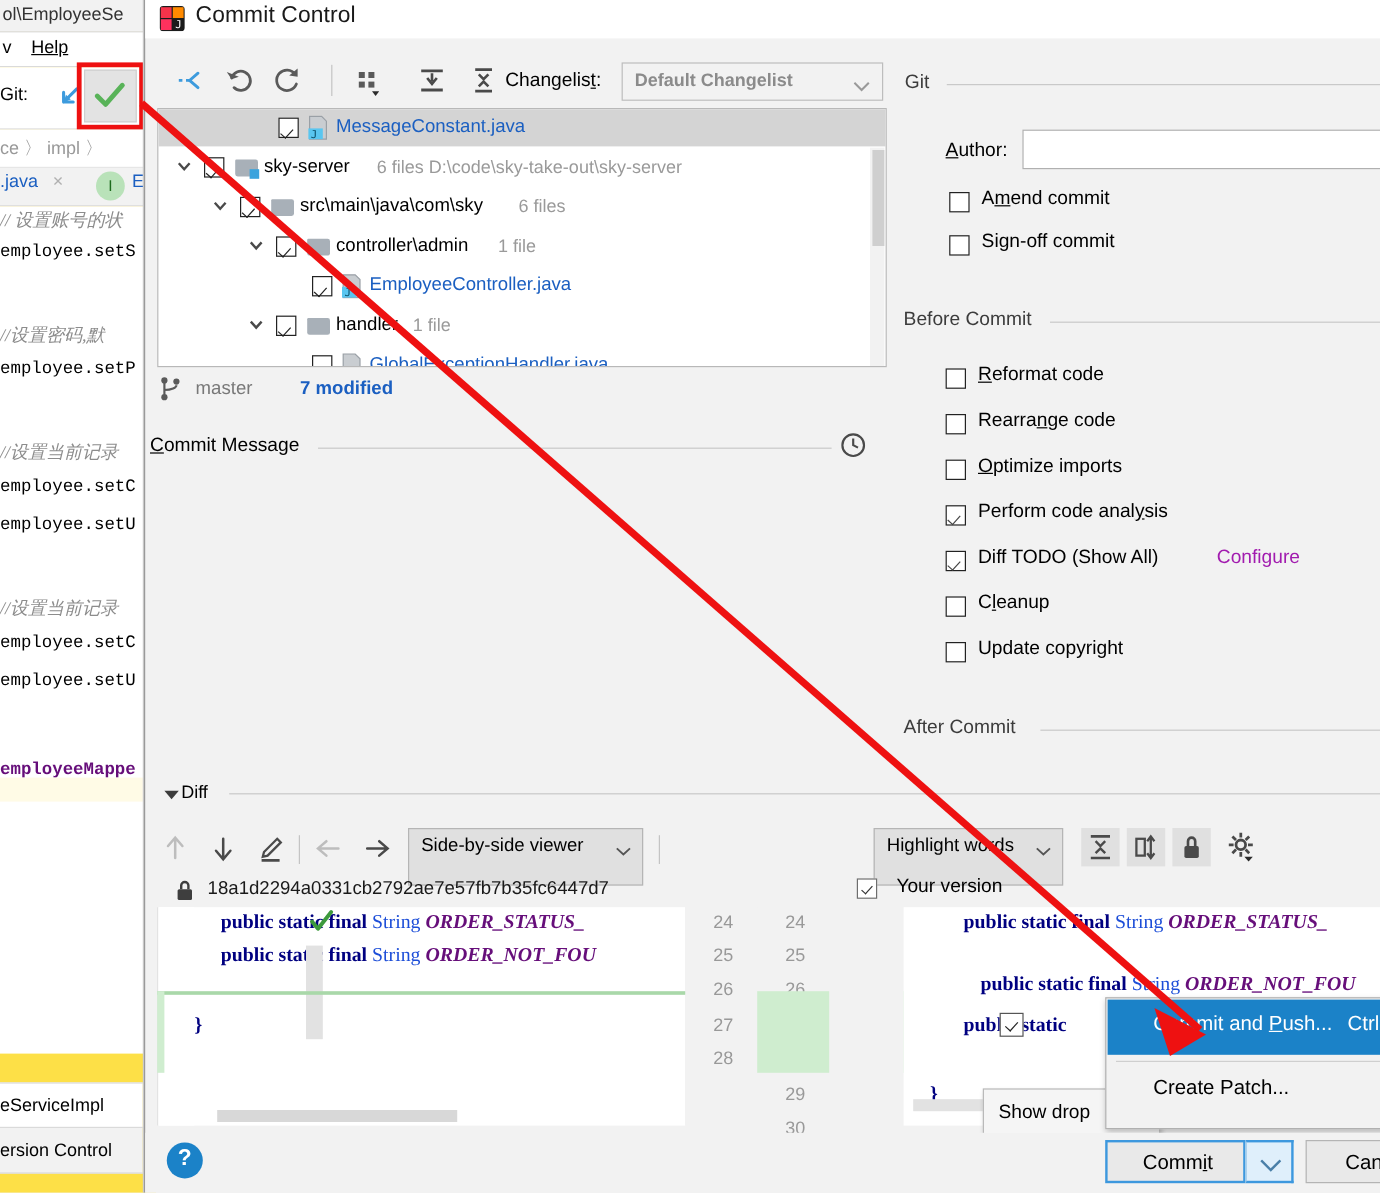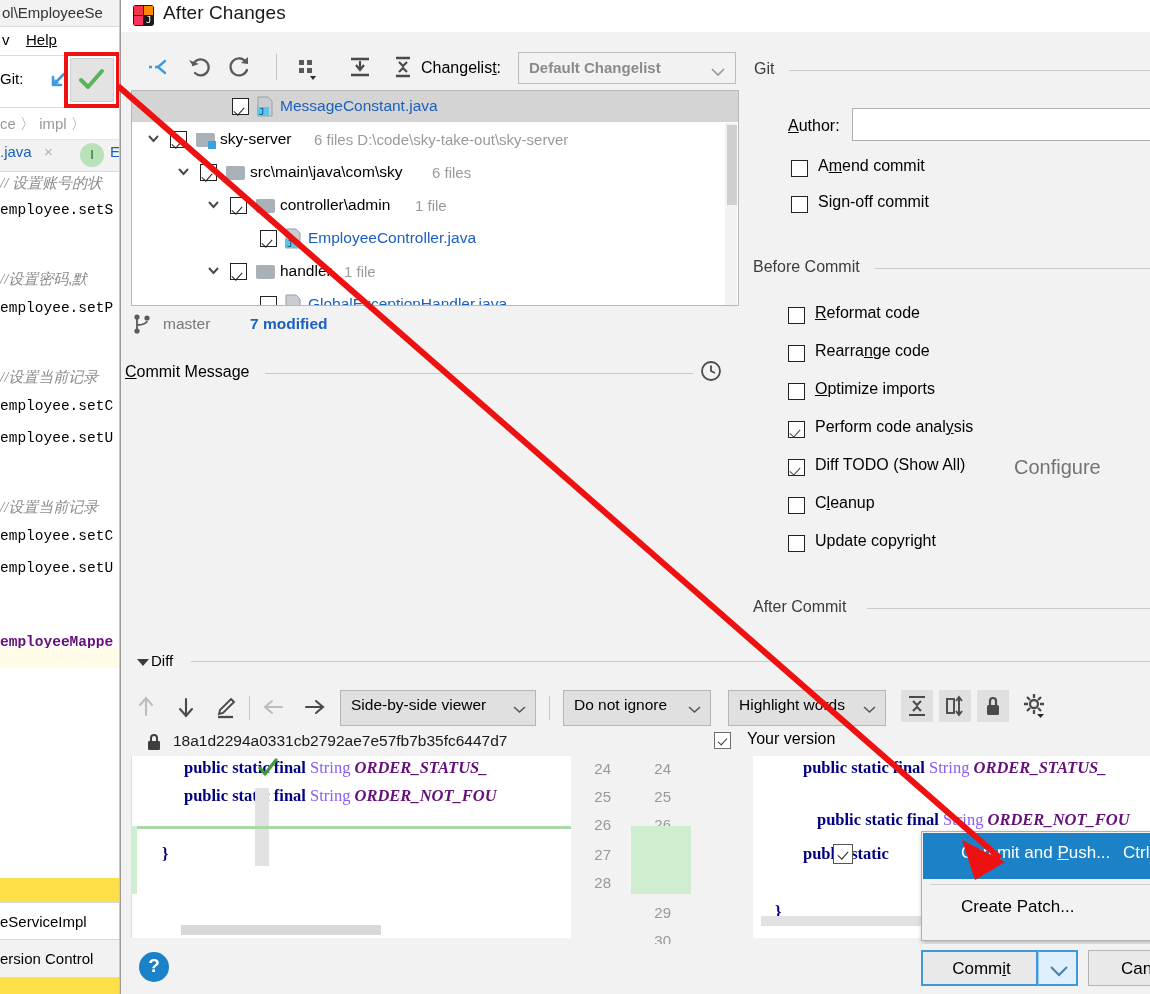--- a/index.html
+++ b/index.html
@@ -97,52 +97,52 @@
   .opt { position:absolute; height:26px; }
   .ocb { position:absolute; left:0; top:3px; width:17px; height:17px; border:1.6px solid #222; background:#fff; }
   .ocb.checked::after { content:""; position:absolute; left:3px; top:5px; width:5px; height:9px;
                         border:solid #444; border-width:0 1.7px 1.7px 0; transform:rotate(42deg); }
   .olab { position:absolute; left:27px; top:0px; font-size:16px; white-space:nowrap; }
   .u { text-decoration:underline; }
   #before-group-label { position:absolute; left:752px; top:258px; font-size:16px; color:#3c3c3c; }
   #before-group-rule { position:absolute; left:874px; top:268px; width:276px; height:1px; background:#c9c9c9; }
   #after-group-label { position:absolute; left:752px; top:598px; font-size:16px; color:#3c3c3c; }
   #after-group-rule { position:absolute; left:866px; top:608px; width:284px; height:1px; background:#c9c9c9; }
-  #configure-link { position:absolute; left:1013px; top:454px; font-size:20px; color:#737373; }
+  #configure-link { position:absolute; left:1013px; top:454px; font-size:16px; color:#a21caf; }
 
   
   #diff-label { position:absolute; left:150px; top:652px; font-size:15px; }
   #diff-tri { position:absolute; left:136px; top:659px; width:0; height:0;
               border-left:6px solid transparent; border-right:6px solid transparent; border-top:7px solid #3c3c3c; }
   #diff-rule { position:absolute; left:190px; top:661px; width:960px; height:1px; background:#c9c9c9; }
 
   #diff-toolbar { position:absolute; left:130px; top:686px; width:1020px; height:42px; }
   .dt-icon { position:absolute; top:6px; width:30px; height:30px; }
-  .dt-combo { position:absolute; top:4px; height:36px; background:#e0e0e0; border:1px solid #b5b5b5; }
+  .dt-combo { position:absolute; top:4px; height:48px; background:#e0e0e0; border:1px solid #b5b5b5; }
   .dt-combo .lbl { position:absolute; left:10px; top:5px; font-size:15.5px; color:#000; white-space:nowrap; }
   .dt-combo .ar { position:absolute; right:9px; top:10px; }
   .dt-tool { position:absolute; top:4px; width:32px; height:32px; background:#e0e0e0; }
 
   #diff-left-header { position:absolute; left:130px; top:730px; width:440px; height:26px; }
   #lock-icon { position:absolute; left:14px; top:2px; width:18px; height:20px; }
   #rev-hash { position:absolute; left:42px; top:2px; font-size:15.5px; color:#1a1a1a; white-space:nowrap; }
   #diff-right-header { position:absolute; left:710px; top:730px; width:440px; height:26px; }
   #yv-cb { position:absolute; left:3px; top:2px; width:17px; height:17px; border:1.3px solid #6e6e6e; background:#fff; }
   #yv-cb::after { content:""; position:absolute; left:5px; top:3px; width:4px; height:8px;
                   border:solid #333; border-width:0 1.6px 1.6px 0; transform:rotate(42deg); }
   #yv-label { position:absolute; left:36px; top:0px; font-size:16px; }
 
   #diff-left { position:absolute; left:130px; top:756px; width:440px; height:182px; background:#fff; border-left:1px solid #ddd; }
   #diff-left-gutter { position:absolute; left:0; top:0; width:30px; height:182px; background:#fff; }
   #diff-right { position:absolute; left:752px; top:756px; width:398px; height:182px; background:#fff; }
   #diff-nums-left { position:absolute; left:570px; top:756px; width:60px; height:182px; background:#f2f2f2; }
   #diff-nums-right { position:absolute; left:630px; top:756px; width:60px; height:182px; background:#f2f2f2; }
   .codeline { position:absolute; font-family:"Liberation Serif", serif; font-size:16.5px; white-space:nowrap; }
   .kw { color:#000080; font-weight:bold; }
-  .ty { color:#8b5cf6; }
+  .ty { color:#1d4ed8; }
   .cst { color:#660e7a; font-weight:bold; font-style:italic; }
   .num { position:absolute; font-size:15px; color:#999; text-align:right; width:34px; }
   #green-band-left { position:absolute; left:130px; top:826px; width:440px; height:3px; background:#a9d8a9; }
   #green-band-mid { position:absolute; left:630px; top:826px; width:60px; height:68px; background:#cfedcf; }
   #green-band-right { position:absolute; left:752px; top:826px; width:398px; height:68px; background:#cfedcf; }
   #green-left-bar { position:absolute; left:130px; top:826px; width:6px; height:68px; background:#cfedcf; }
   #chunk-cb { position:absolute; left:712px; top:844px; width:20px; height:20px; border:1.5px solid #555; background:#fff; }
   #chunk-cb::after { content:""; position:absolute; left:6px; top:4px; width:5px; height:9px;
                      border:solid #222; border-width:0 1.8px 1.8px 0; transform:rotate(42deg); }
   #accept-check { position:absolute; left:136px; top:756px; width:22px; height:22px; }
@@ -245,21 +245,21 @@
     <span id="dlg-icon">
       <svg width="21" height="21" viewBox="0 0 21 21">
         <rect x="0" y="0" width="21" height="21" rx="3" fill="#1b1b1b"></rect>
         <rect x="1" y="1" width="9" height="9" fill="#f7334a"></rect>
         <rect x="11" y="1" width="9" height="9" fill="#ff8a00"></rect>
         <rect x="1" y="11" width="9" height="9" fill="#fe315d"></rect>
         <rect x="11" y="11" width="9" height="9" fill="#1b1b1b"></rect>
         <text x="13" y="18" font-size="9" fill="#fff" font-family="monospace">J</text>
       </svg>
     </span>
-    <span id="dlg-title-text">After Changes</span>
+    <span id="dlg-title-text">Commit Control</span>
   </div>
 
   <div id="toolbar">
     <span class="tb-btn" style="left:24px;">
       <svg width="30" height="30" viewBox="0 0 30 30">
           <path d="M20 9 L13 15 L20 21" stroke="#3d9bdd" stroke-width="2.4" fill="none" stroke-linecap="round"></path>
           <path d="M4 15 L14 15" stroke="#3d9bdd" stroke-width="2.4" stroke-dasharray="3 3"></path>
         </svg>
     </span>
     <span class="tb-btn" style="left:64px;">
@@ -506,28 +506,20 @@
 
     <div class="dt-combo" style="left:209px;width:196px;">
       <span class="lbl">Side-by-side viewer</span>
       <span class="ar">
         <svg width="13" height="8" viewBox="0 0 13 8">
             <path d="M1 1 L6.5 6 L12 1" stroke="#555" stroke-width="1.6" fill="none"></path>
           </svg>
       </span>
     </div>
     <span style="position:absolute;left:418px;top:10px;width:1px;height:24px;background:#c4c4c4;"></span>
-    <div class="dt-combo" style="left:432px;width:148px;">
-      <span class="lbl">Do not ignore</span>
-      <span class="ar">
-        <svg width="13" height="8" viewBox="0 0 13 8">
-            <path d="M1 1 L6.5 6 L12 1" stroke="#555" stroke-width="1.6" fill="none"></path>
-          </svg>
-      </span>
-    </div>
     <div class="dt-combo" style="left:597px;width:158px;">
       <span class="lbl">Highlight words</span>
       <span class="ar">
         <svg width="13" height="8" viewBox="0 0 13 8">
             <path d="M1 1 L6.5 6 L12 1" stroke="#555" stroke-width="1.6" fill="none"></path>
           </svg>
       </span>
     </div>
 
     <span class="dt-tool" style="left:770px;">
@@ -621,20 +613,23 @@
     </div>
     <div class="codeline" style="left:50px;top:88px;">
       <span class="kw">public static </span>
     </div>
     <div class="codeline" style="left:22px;top:146px;color:#000080;font-weight:bold;">}</div>
   </div>
   <div id="chunk-cb"></div>
   <div id="left-hscroll" style="left:60px;"></div>
   <div id="right-hscroll" style="left:640px;"></div>
 
+  <div id="tooltip" style="left:698px;">
+    <span id="tooltip-text">Show drop</span>
+  </div>
 
   <div id="ctx-menu" style="left:800px;">
     <div id="ctx-item-1"></div>
     <span id="ctx-item-1-label">Commit and <span class="u">P</span>ush...</span>
     <span id="ctx-item-1-shortcut">Ctrl+</span>
     <div id="ctx-sep"></div>
     <span id="ctx-item-2-label">Create Patch...</span>
   </div>
   <div id="tooltip-tail" style="left:912px;top:948px;"></div>
 

